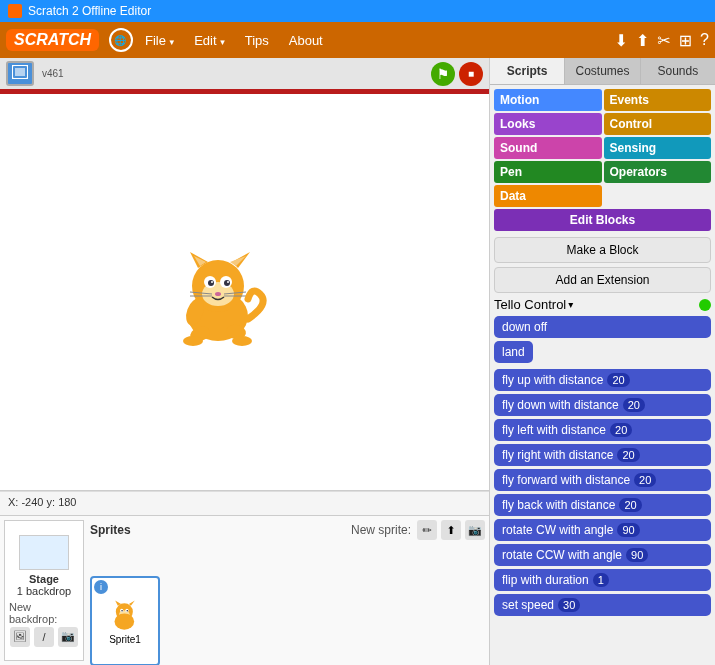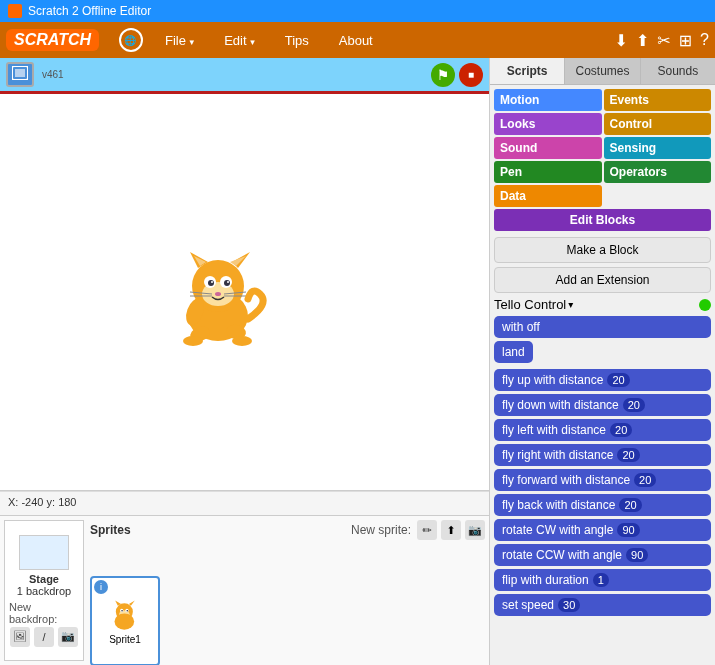--- a/index.html
+++ b/index.html
@@ -23,21 +23,21 @@
       display: inline-block;
     }
 
     
     #menubar {
       background: #cc6600;
       display: flex;
       align-items: center;
       padding: 0 6px;
       height: 36px;
-      gap: 14px;
+      gap: 4px;
     }
     .scratch-logo {
       background: #ff6600;
       color: white;
       font-weight: bold;
       font-size: 16px;
       padding: 2px 8px;
       border-radius: 6px;
       font-style: italic;
       margin-right: 6px;
@@ -73,22 +73,22 @@
 
     
     #stage-area {
       width: 490px;
       display: flex;
       flex-direction: column;
       border-right: 1px solid #ccc;
     }
 
     #stage-toolbar {
-      background: #7dd3fc;
-      border-bottom: 3px solid #b91c1c;
+      background: #e5e5e5;
+      border-bottom: 5px solid #b91c1c;
       display: flex;
       align-items: center;
       padding: 4px 6px;
       height: 36px;
     }
     .stage-tool-btn {
       background: #4a90d9;
       border: none;
       border-radius: 4px;
       padding: 2px 4px;
@@ -493,21 +493,21 @@
 
       
       <div class="extension-header">
         <span>Tello Control</span>
         <span class="extension-arrow">▾</span>
         <div class="status-dot"></div>
       </div>
 
       
       <div class="cmd-block">
-        <span>with off</span>
+        <span>down off</span>
       </div>
       <div class="cmd-block" style="display:inline-flex;">
         <span>land</span>
       </div>
       <div style="margin-bottom:3px;"></div>
       <div class="cmd-block">
         <span>fly up with distance</span>
         <span class="num-badge">20</span>
       </div>
       <div class="cmd-block">

